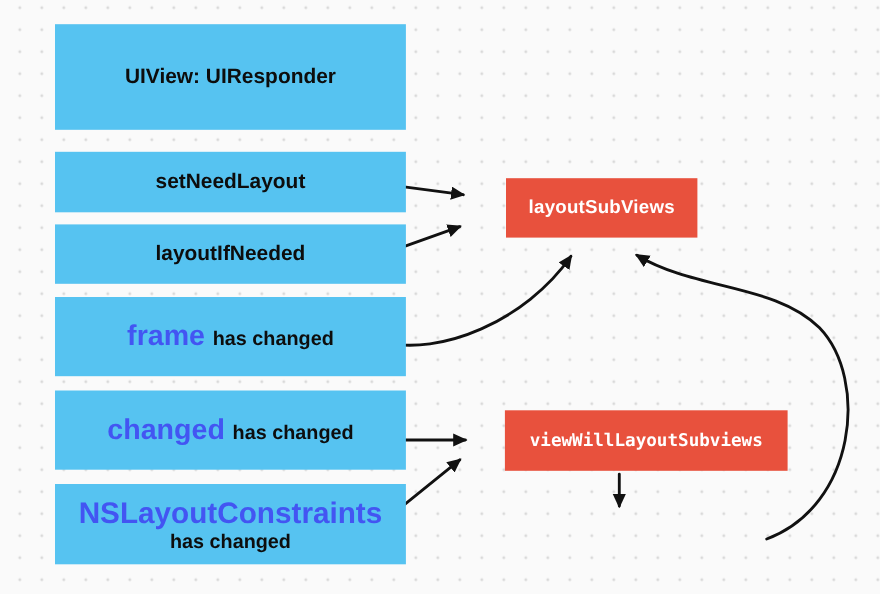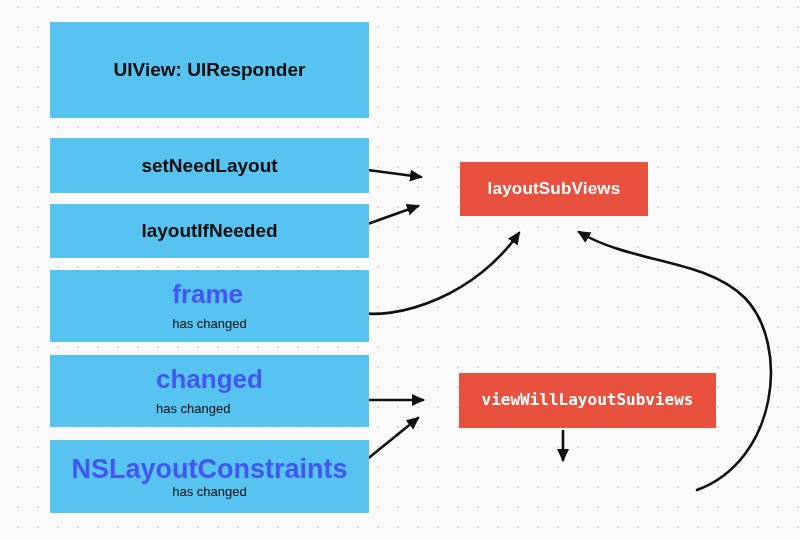--- a/index.html
+++ b/index.html
@@ -30,28 +30,28 @@
     color: var(--text-dark, #0d0d0d);
     font-weight: bold;
     font-size: 19px;
   }
   .red {
     background: var(--red-box, #E8513D);
     color: var(--box-text-light, #ffffff);
   }
   .red.sans  { font-size: 17px; font-weight: bold; letter-spacing: 0.2px; }
   .red.mono  { font-family: "DejaVu Sans Mono", monospace; font-weight: bold; }
-  .inline-row { display: flex; flex-direction: column; align-items: baseline; gap: 7px; }
+  .inline-row { display: flex; flex-direction: row; align-items: baseline; gap: 7px; }
   .kw {
     color: var(--keyword-accent, #4355F2);
     font-weight: bold;
     font-size: 26px;
   }
   .kw.big { font-size: 27px; text-align: center; }
-  .suffix { font-weight: normal; font-size: 13px; color: var(--text-dark, #0d0d0d); }
+  .suffix { font-weight: bold; font-size: 18px; color: var(--text-dark, #0d0d0d); }
   svg.arrows {
     position: absolute;
     left: 0; top: 0;
     width: 800px; height: 540px;
     pointer-events: none;
   }
   svg.arrows path.edge {
     fill: none;
     stroke: var(--arrow, #111111);
     stroke-width: 2.6;
@@ -102,21 +102,21 @@
       <span class="kw">changed</span>
       <span class="suffix">has changed</span>
     </div>
   </div>
 
   <div class="box blue" style="left:26px; top:440px; width:319px; height:73px;">
     <span class="kw big">NSLayoutConstraints</span>
     <span class="suffix">has changed</span>
   </div>
 
-  <div class="box red sans" style="left:436px; top:162px; width:188px; height:54px;">
+  <div class="box red sans" style="left:436px; top:162px; width:174px; height:54px;">
     <span>layoutSubViews</span>
   </div>
 
   <div class="box red mono" style="left:435px; top:373px; width:257px; height:55px; font-size:16px;">
     <span>viewWillLayoutSubviews</span>
   </div>
 
 
 </div>
 

